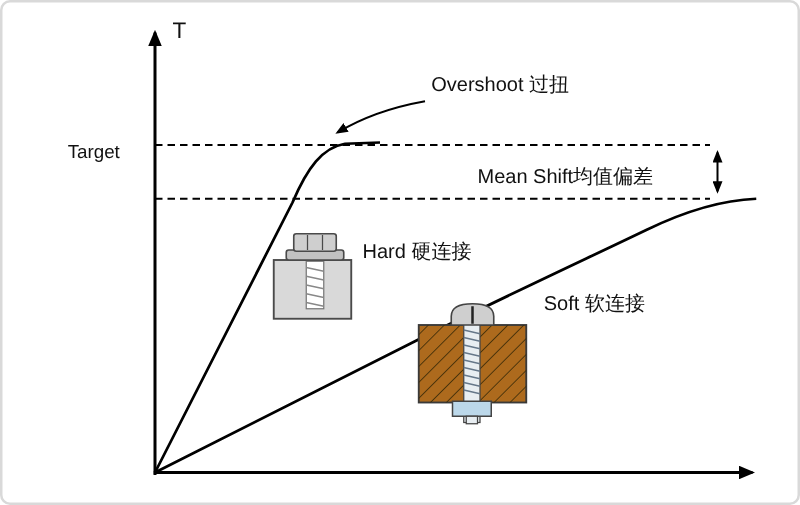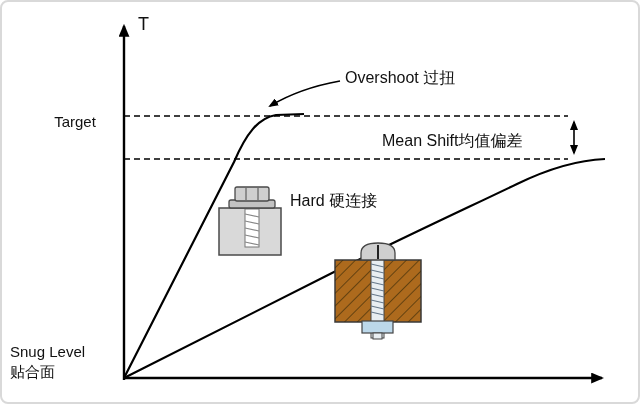--- a/index.html
+++ b/index.html
@@ -13,21 +13,21 @@
     overflow:hidden;
     font-family:"Liberation Sans","DejaVu Sans",sans-serif;
     color:#111111;
   }
   .svg-layer{position:absolute;left:0;top:0;width:640px;height:404px;}
   .lbl{position:absolute;white-space:nowrap;color:#111;}
   .lbl-t{left:136px;top:12px;font-size:18px;}
   .lbl-angle{left:468px;top:354px;font-size:16px;}
   .lbl-snug{left:8px;top:340px;font-size:15px;line-height:20px;text-align:left;}
   .lbl-target{left:30px;top:110px;width:86px;font-size:15px;line-height:20px;text-align:center;white-space:normal;}
-  .lbl-overshoot{left:343px;top:66px;font-size:16px;}
+  .lbl-overshoot{left:343px;top:56px;font-size:16px;}
   .lbl-meanshift{left:380px;top:129px;font-size:16px;}
   .lbl-hard{left:288px;top:189px;font-size:16px;}
   .lbl-soft{left:433px;top:231px;font-size:16px;}
   .lbl span{display:block;}
 </style>
 </head>
 <body>
 
 <div class="canvas">
 
@@ -74,26 +74,23 @@
       <path d="M369,262 L382,265 M369,268 L382,271 M369,274 L382,277 M369,280 L382,283 M369,286 L382,289 M369,292 L382,295 M369,298 L382,301 M369,304 L382,307 M369,310 L382,313" stroke="#66788a" stroke-width="1.1" fill="none"></path>
       <path d="M359,258 L359,251 Q359,241 376,241 Q393,241 393,251 L393,258 Z" fill="#cfcfcf" stroke="#444" stroke-width="1.3"></path>
       <line x1="376" y1="243" x2="376" y2="257" stroke="#222" stroke-width="2"></line>
       <rect x="360" y="319" width="31" height="12" fill="#bcd8ea" stroke="#444" stroke-width="1.2"></rect>
       <rect x="371" y="331" width="9" height="6" fill="#e8eef2" stroke="#444" stroke-width="1"></rect>
     </g>
   </svg>
 
   <div class="lbl lbl-t">T</div>
 
-  <div class="lbl lbl-snug">
-    <span>Snug Level</span>
-    <span>贴合面</span>
-  </div>
 
   <div class="lbl lbl-target">
     <span>Target</span>
   </div>
 
   <div class="lbl lbl-overshoot">Overshoot 过扭</div>
   <div class="lbl lbl-meanshift">Mean Shift均值偏差</div>
   <div class="lbl lbl-hard">Hard 硬连接</div>
+  <div class="lbl lbl-soft">Soft 软连接</div>
 
 </div>
 
 </body></html>

